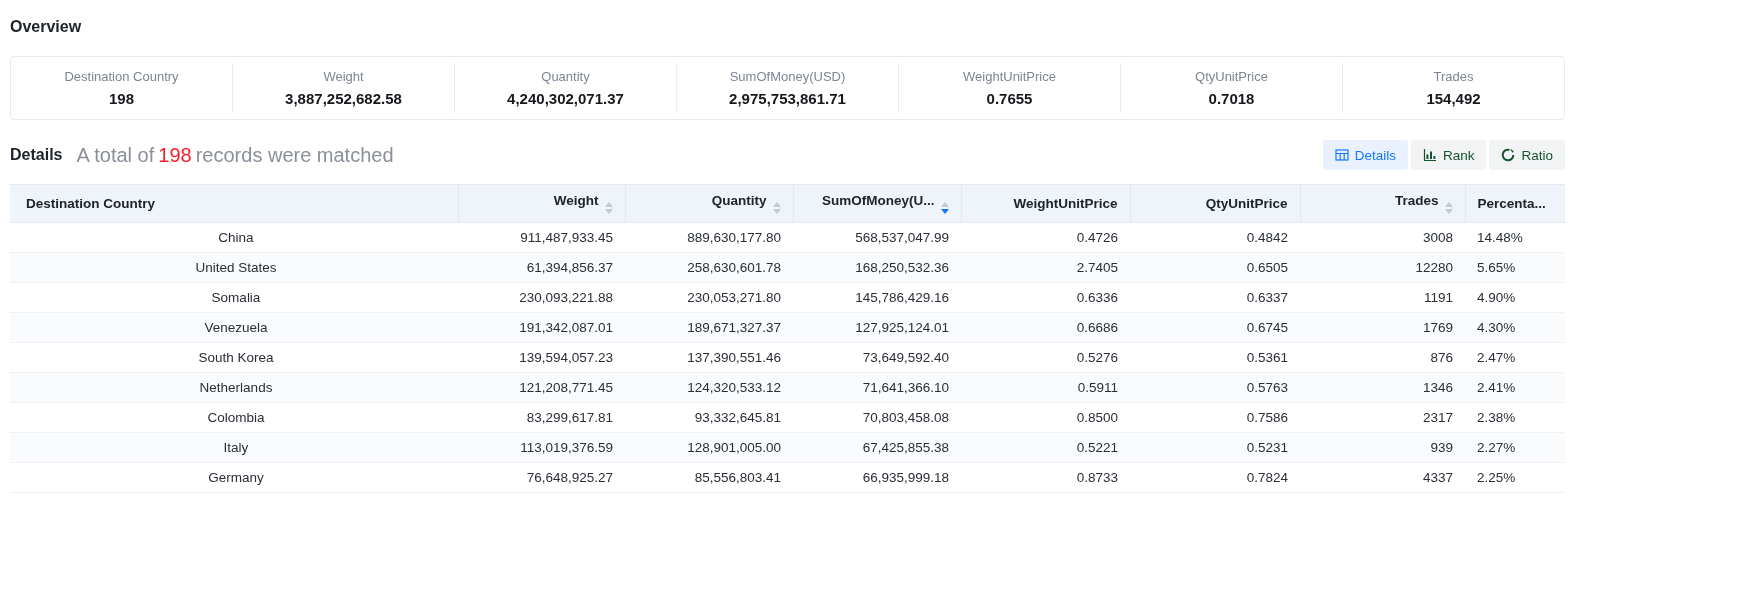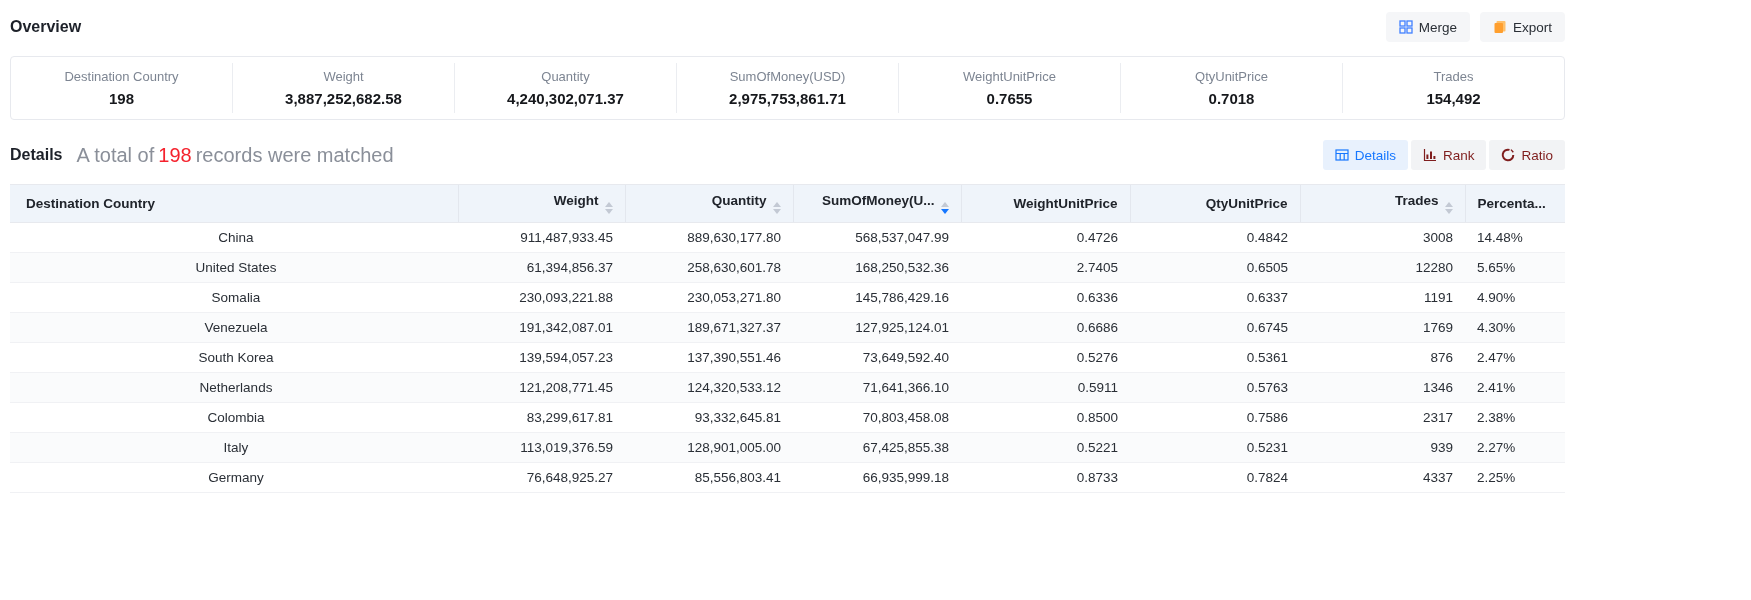--- a/index.html
+++ b/index.html
@@ -1,21 +1,21 @@
 <!DOCTYPE html>
 <html><head>
 <meta charset="utf-8">
 <style>
   * { margin:0; padding:0; box-sizing:border-box; }
   body { font-family:"Liberation Sans", sans-serif; background:#fff; color:#1d2129; }
   .page { width:1751px; height:600px; background:#fff; overflow:hidden; }
   .content { width:1565px; padding:10px 0 0 10px; }
 
   
-  .top-bar { display:flex; justify-content:space-between; align-items:center; height:34px; }
+  .top-bar { display:flex; justify-content:flex-start; align-items:center; height:34px; }
   .page-title { font-size:16px; font-weight:bold; color:#1d2129; }
   .top-actions { display:flex; gap:10px; }
   .tool-btn { display:inline-flex; align-items:center; gap:6px; height:30px; padding:0 13px;
     background:#f5f6f8; border:none; border-radius:4px; font-size:13.5px; color:#2a2f36;
     font-family:"Liberation Sans", sans-serif; cursor:pointer; }
 
   
   .stats-bar { display:flex; border:1px solid #e7e9ee; border-radius:4px; margin-top:12px;
     height:64px; align-items:center; }
   .stat-cell { flex:1; text-align:center; padding:6px 0; }
@@ -24,21 +24,21 @@
   .stat-value { font-size:15px; font-weight:bold; color:#16181c; }
 
   
   .details-row { display:flex; justify-content:space-between; align-items:center; margin-top:20px; }
   .details-left { display:flex; align-items:center; gap:14px; }
   .details-title { font-size:16px; font-weight:bold; color:#1d2129; }
   .records-text { font-size:20px; color:#8a8f99; }
   .records-count { color:#f5222d; padding:0 4px; }
   .view-switcher { display:flex; gap:3px; }
   .view-btn { display:inline-flex; align-items:center; gap:6px; height:30px; padding:0 12px;
-    border:none; border-radius:3px; background:#f2f3f5; color:#7f1d1d; font-size:13.5px;
+    border:none; border-radius:3px; background:#f2f3f5; color:#14532d; font-size:13.5px;
     font-family:"Liberation Sans", sans-serif; cursor:pointer; }
   .view-btn.active { background:#e8f1fd; color:#1677ff; }
 
   
   .table-wrap { margin-top:14px; }
   table { border-collapse:collapse; table-layout:fixed; width:1555px; font-size:13.5px; }
   thead th { background:#eff4fa; height:38px; font-weight:bold; color:#20242b;
     border-top:1px solid #e7e9ee; border-bottom:1px solid #e7e9ee; padding:0 12px;
     white-space:nowrap; overflow:hidden; }
   thead th + th { border-left:1px solid #e3e7ee; }
@@ -60,44 +60,20 @@
   .icon { display:inline-flex; align-items:center; }
 </style>
 </head>
 <body>
 
 <div class="page">
   <div class="content">
 
     <div class="top-bar">
       <div class="page-title">Overview</div>
-      <div class="top-actions">
-        <button class="tool-btn">
-          <span class="icon">
-            <svg width="14" height="14" viewBox="0 0 14 14">
-                <g fill="none" stroke="#4080ff" stroke-width="1.3">
-                  <rect x="1" y="1" width="5" height="5"></rect>
-                  <rect x="8" y="1" width="5" height="5"></rect>
-                  <rect x="1" y="8" width="5" height="5"></rect>
-                  <rect x="8" y="8" width="5" height="5"></rect>
-                </g>
-              </svg>
-          </span>
-          <span>Merge</span>
-        </button>
-        <button class="tool-btn">
-          <span class="icon">
-            <svg width="14" height="14" viewBox="0 0 14 14">
-                <rect x="3.5" y="1" width="9" height="10.5" rx="1" fill="#ffc069"></rect>
-                <rect x="1.5" y="3" width="8.5" height="10" rx="1" fill="#ff9f2e"></rect>
-              </svg>
-          </span>
-          <span>Export</span>
-        </button>
-      </div>
     </div>
 
     <div class="stats-bar">
         <div class="stat-cell">
           <div class="stat-label">Destination Country</div>
           <div class="stat-value">198</div>
         </div>
         <div class="stat-cell">
           <div class="stat-label">Weight</div>
           <div class="stat-value">3,887,252,682.58</div>

